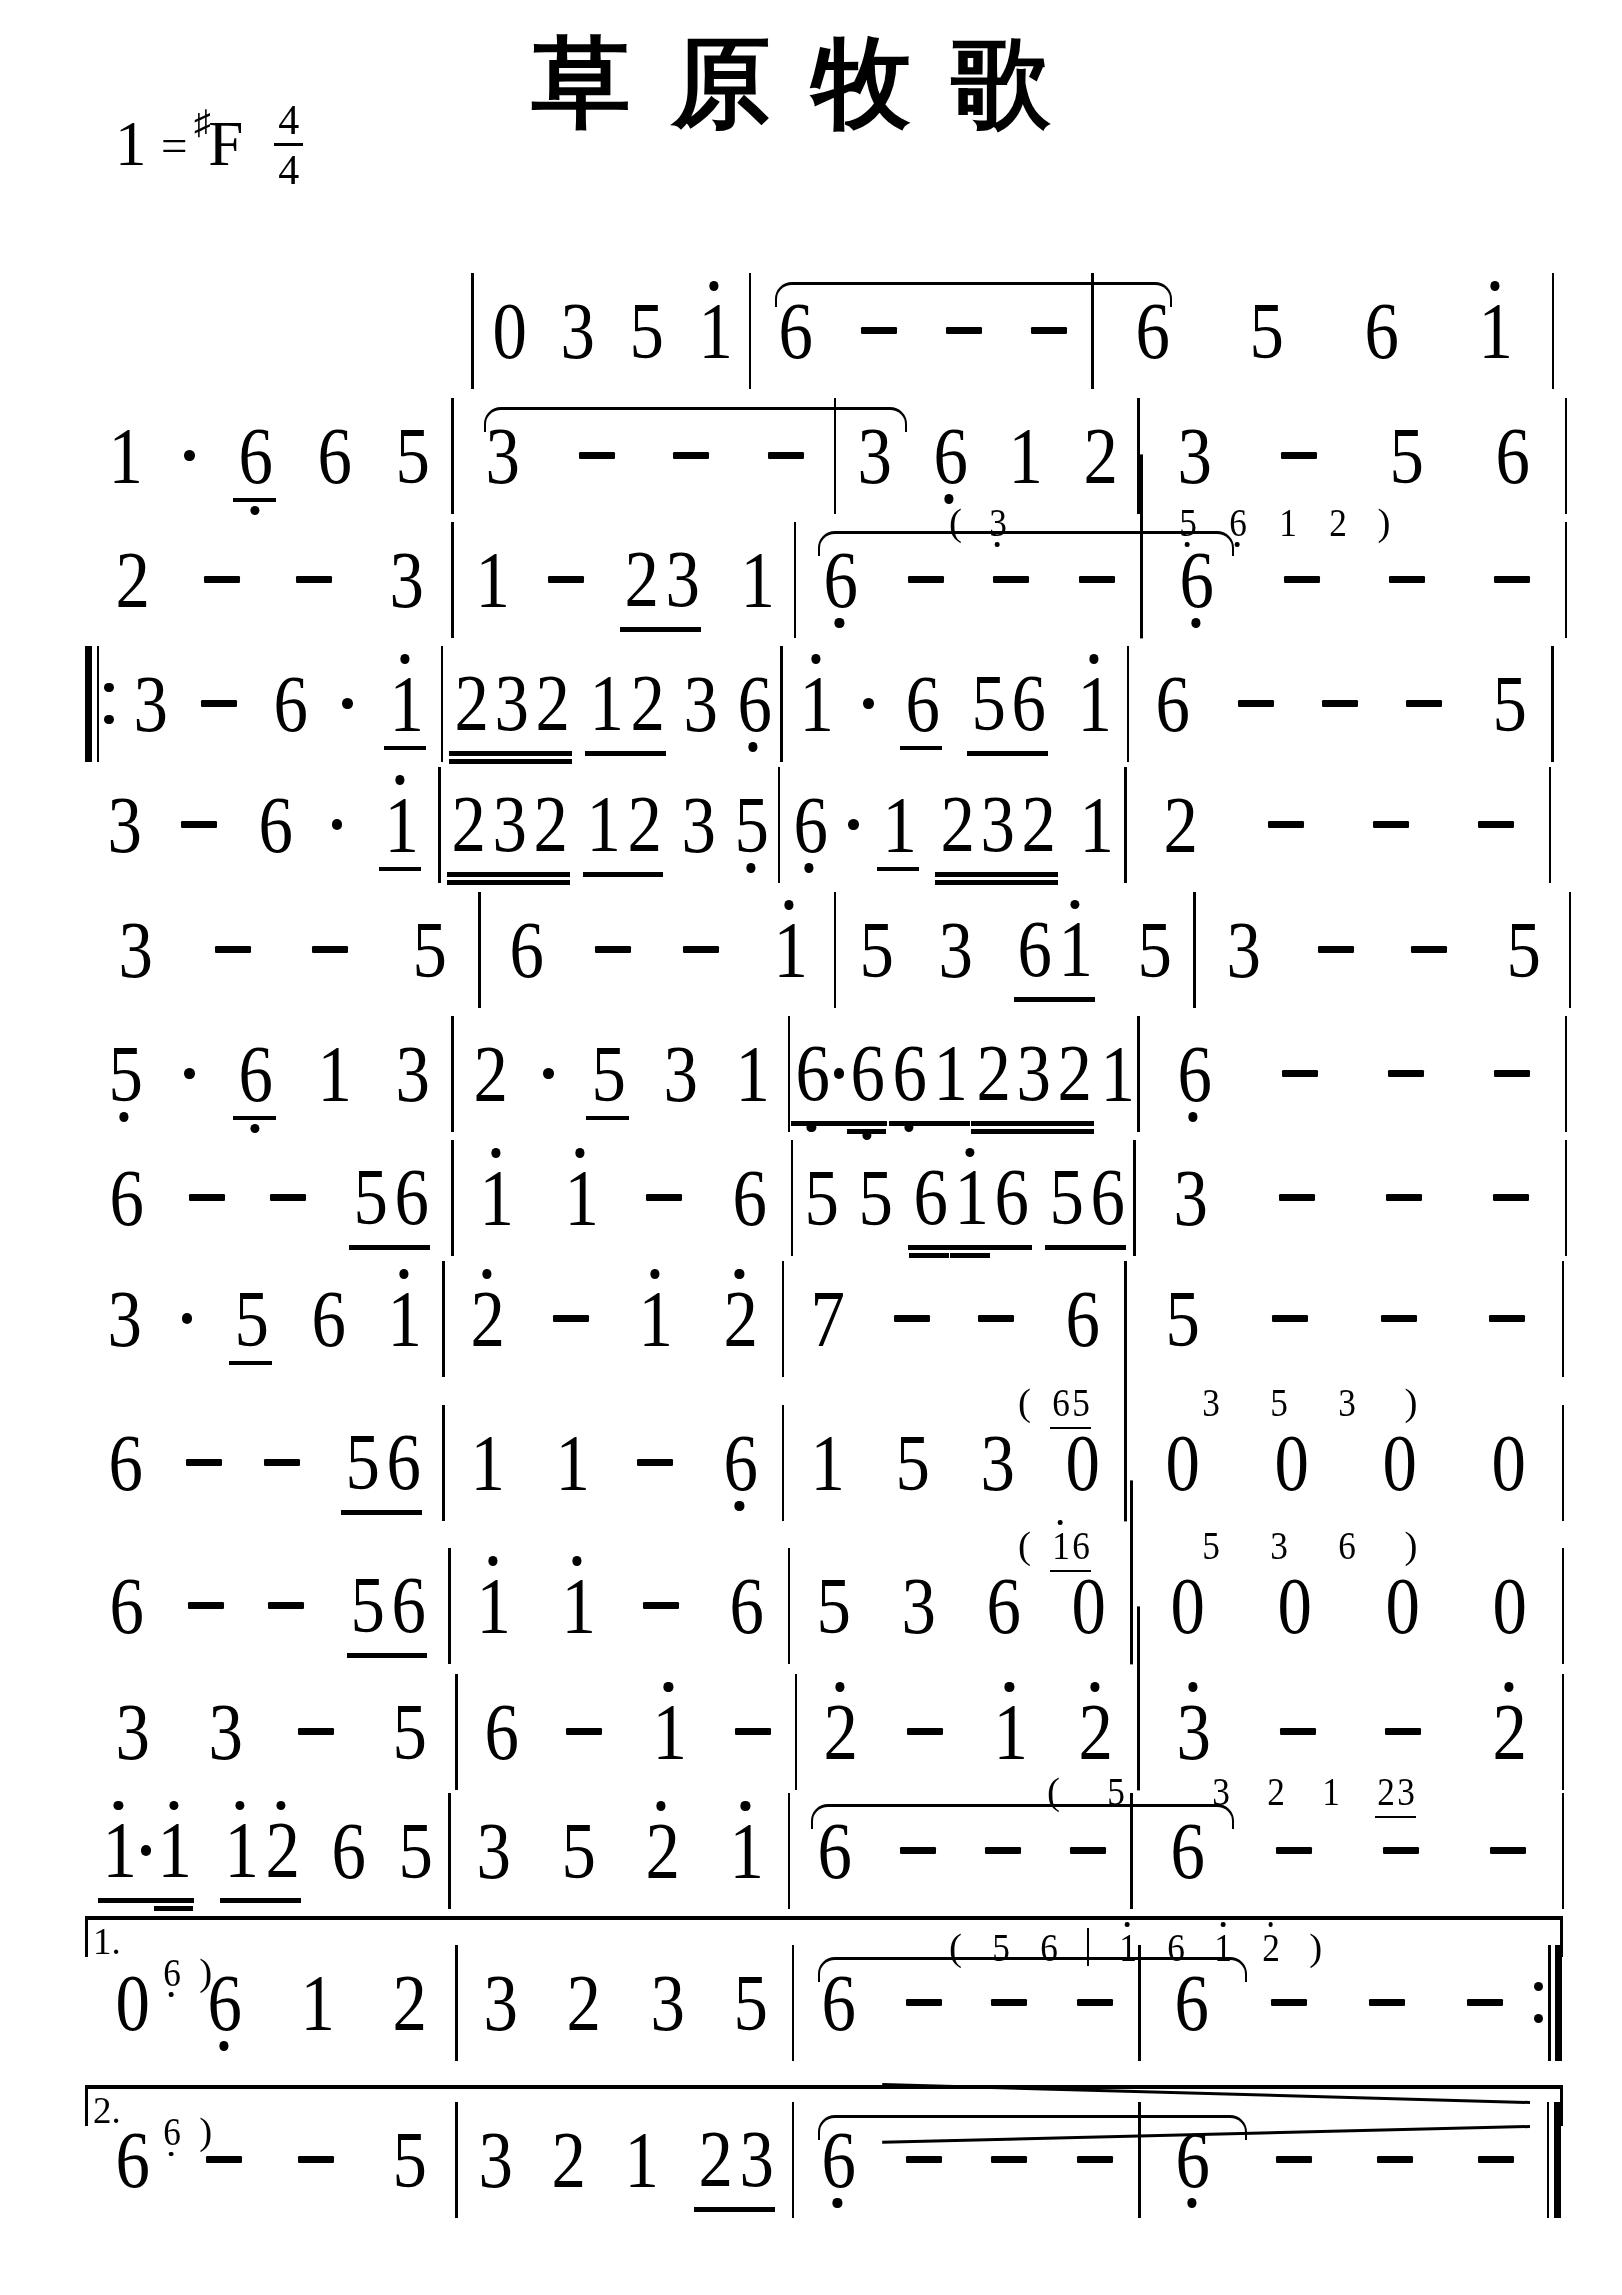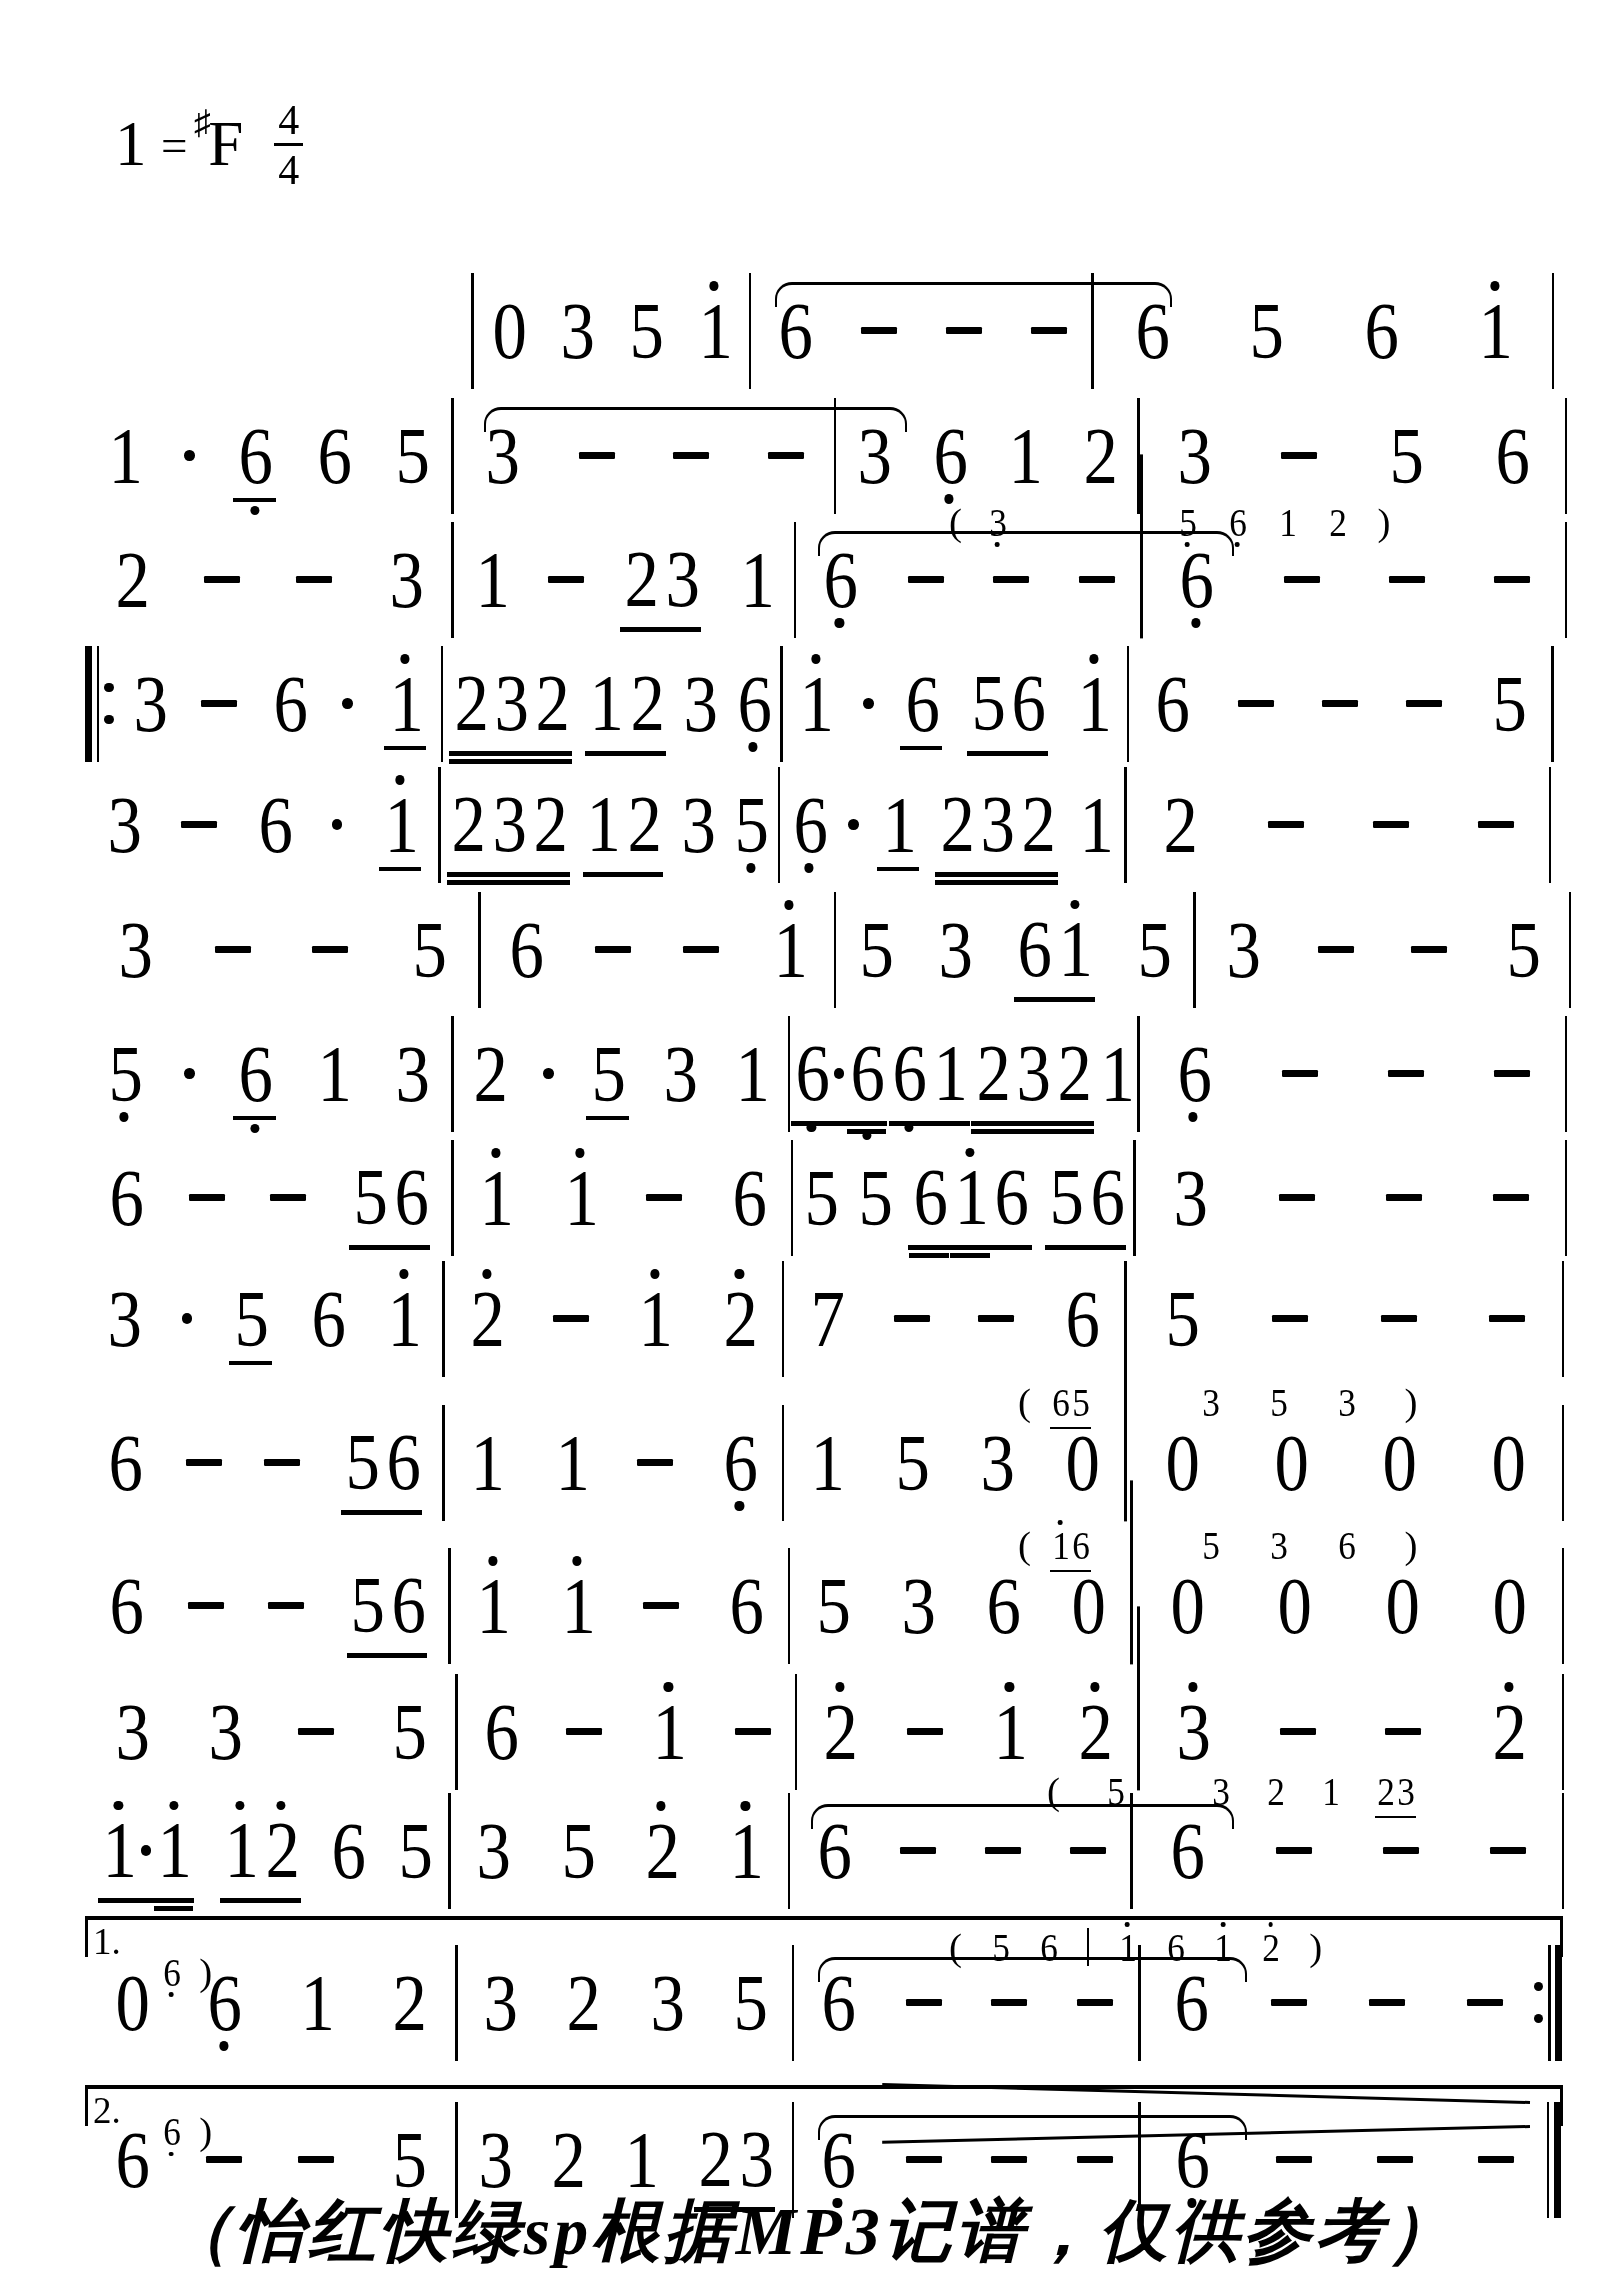--- a/index.html
+++ b/index.html
@@ -54,20 +54,21 @@
   .volta:before,.volta:after{content:"";position:absolute;top:0;width:3.3px;height:37px;background:#000;}
   .volta:before{left:0;} .volta:after{right:0;}
   .volta .vlabel{position:absolute;left:7.9px;top:0px;font-size:37px;}
   .hairpin{position:absolute;}
   .hairpin .hl{position:absolute;left:0;width:100%;height:3.3px;background:#000;transform-origin:right center;}
 </style>
 </head>
 <body>
 
 <div id="sheet">
+  <div id="title">草原牧歌</div>
   <div id="keysig">
     <span>1</span>
     <span class="eq">=</span>
     <span class="sharp">♯</span>
     <span>F</span>
     <span class="frac">
       <span class="num">4</span>
       <span class="den">4</span>
     </span>
   </div>
@@ -718,15 +719,14 @@
           <div class="paren">)</div>
         </div>
         <div class="tie" style="left: 818px; top: 5.2px; width: 425px;"></div>
         <div class="hairpin" style="left: 882px; top: -9.2px; width: 648px; height: 27.5px;">
           <div class="hl" style="top: 0px; transform: rotate(1.6deg);"></div>
           <div class="hl" style="bottom: 0px; transform: rotate(-1.4deg);"></div>
         </div>
       </div>
     </div>
 
-  <div id="footer">（怡红快绿sp根据MP3记谱，仅供参考）</div>
 </div>
 
 
 </body></html>

